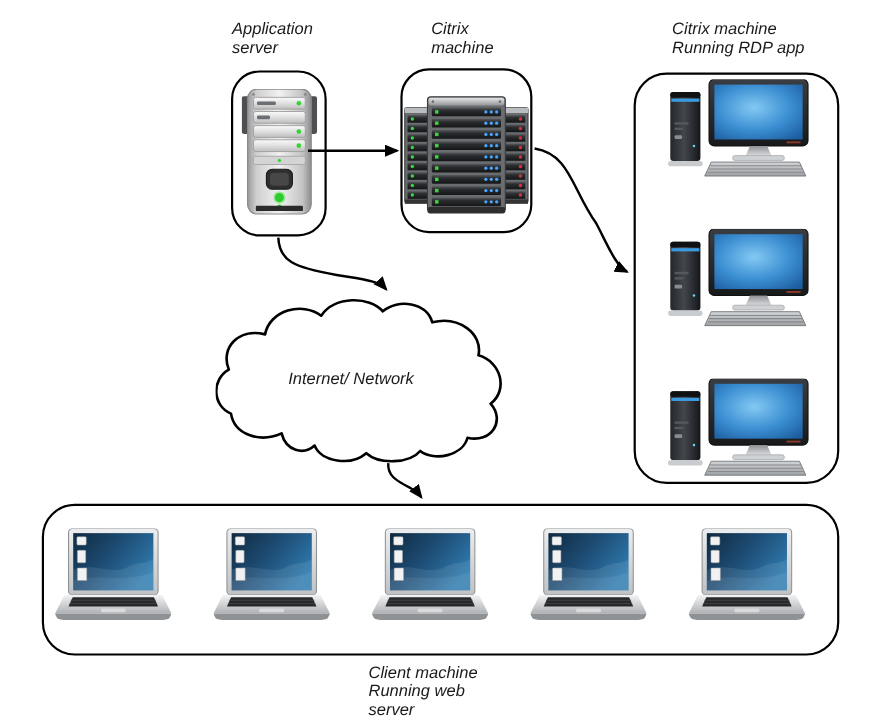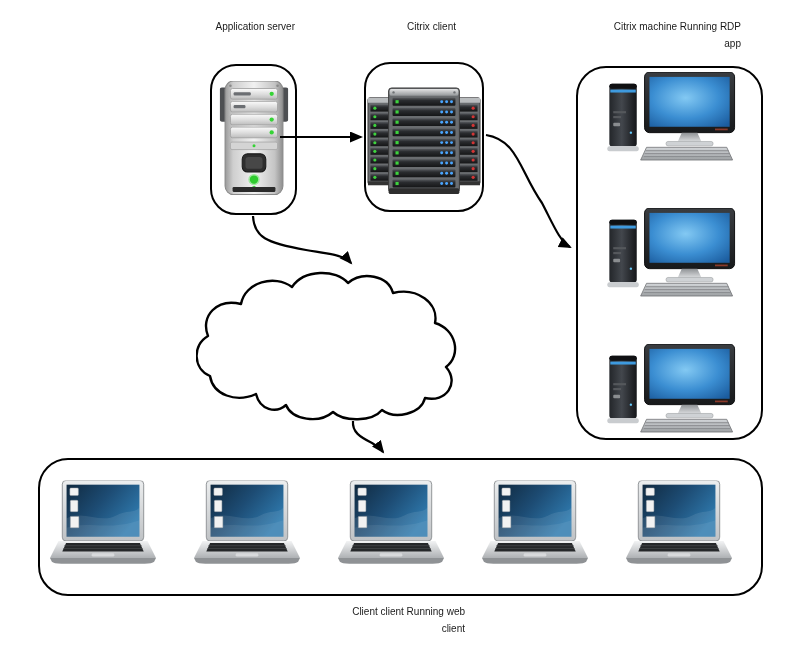--- a/index.html
+++ b/index.html
@@ -1,22 +1,23 @@
 <!DOCTYPE html>
 <html><head>
 <meta charset="utf-8">
 <style>
   html,body{margin:0;padding:0;background:#fff;}
   #canvas{
     position:relative;width:799px;height:657px;background:#fff;overflow:hidden;
     font-family:"Liberation Sans",sans-serif;color:#1a1a1a;
   }
   .lbl{
-    position:absolute;text-align:right;font-size:10px;line-height:17px;color:#1a1a1a;
+    position:absolute;text-align:left;font-size:15px;line-height:17px;color:#1a1a1a;
     white-space:normal;
+    font-style:italic;
   }
   .node-box{
     position:absolute;border:2.2px solid #000;background:transparent;box-sizing:border-box;
   }
   #box-app   {left:210px;top:64px;width:87px;height:151px;border-radius:26px;}
   #box-citrix{left:364px;top:62px;width:120px;height:150px;border-radius:26px;}
   #box-rdp   {left:576px;top:66px;width:187px;height:374px;border-radius:30px;}
   #box-web   {left:38px;top:458px;width:725px;height:138px;border-radius:30px;}
   #lbl-app   {left:211px;top:18px;width:84px;}
   #lbl-citrix{left:392px;top:18px;width:64px;}
@@ -275,23 +276,23 @@
           <line x1="15" y1="69" x2="97" y2="69"></line>
           <line x1="14" y1="72" x2="98" y2="72"></line>
         </g>
         <rect x="44" y="77" width="24" height="3.5" rx="1.5" fill="#d8dadc"></rect>
         <path d="M0 82 L112 82 L110 86 Q108 88 100 88 L12 88 Q4 88 2 86 Z" fill="#8f9295"></path>
       </symbol>
     </defs>
   </svg>
 
   <div class="lbl" id="lbl-app">Application server</div>
-  <div class="lbl" id="lbl-citrix">Citrix client</div>
+  <div class="lbl" id="lbl-citrix">Citrix machine</div>
   <div class="lbl" id="lbl-rdp">Citrix machine Running RDP app</div>
-  <div class="lbl" id="lbl-web">Client client Running web client</div>
+  <div class="lbl" id="lbl-web">Client machine Running web server</div>
 
   <div class="node-box" id="box-app"></div>
   <div class="node-box" id="box-citrix"></div>
   <div class="node-box" id="box-rdp"></div>
   <div class="node-box" id="box-web"></div>
 
   <svg id="icon-tower" viewBox="0 0 64 112">
       <use href="#sym-tower"></use>
     </svg>
   <svg id="icon-rack" viewBox="0 0 116 118">
@@ -336,20 +337,21 @@
              C 108 5, 140 5, 152 19
              C 166 7, 192 11, 197 29
              C 221 23, 243 39, 239 59
              C 260 65, 266 91, 250 103
              C 264 119, 250 139, 229 134
              C 225 150, 199 156, 186 146
              C 176 158, 148 158, 137 148
              C 123 160, 96 156, 90 141
              C 80 150, 64 146, 60 130 Z" fill="#ffffff" stroke="#000000" stroke-width="2.4" stroke-linejoin="round"></path>
   </svg>
+  <div class="lbl" id="lbl-cloud">Internet/ Network</div>
 
   <svg id="arrows" viewBox="0 0 799 657">
     <defs>
       <marker id="ah" markerUnits="userSpaceOnUse" markerWidth="15" markerHeight="12" refX="11" refY="5.5" orient="auto">
         <path d="M0,0 L13,5.5 L0,11 Z" fill="#000"></path>
       </marker>
     </defs>
     <path d="M 280 137 L 361 137" fill="none" stroke="#000" stroke-width="2.2" marker-end="url(#ah)"></path>
     <path d="M 486 135 C 518 140 520 172 542 203 C 552 222 560 242 570 247" fill="none" stroke="#000" stroke-width="2.2" marker-end="url(#ah)"></path>
     <path d="M 253 216 C 254 237 266 243 306 250 C 330 254 344 255 351 263" fill="none" stroke="#000" stroke-width="2.2" marker-end="url(#ah)"></path>

